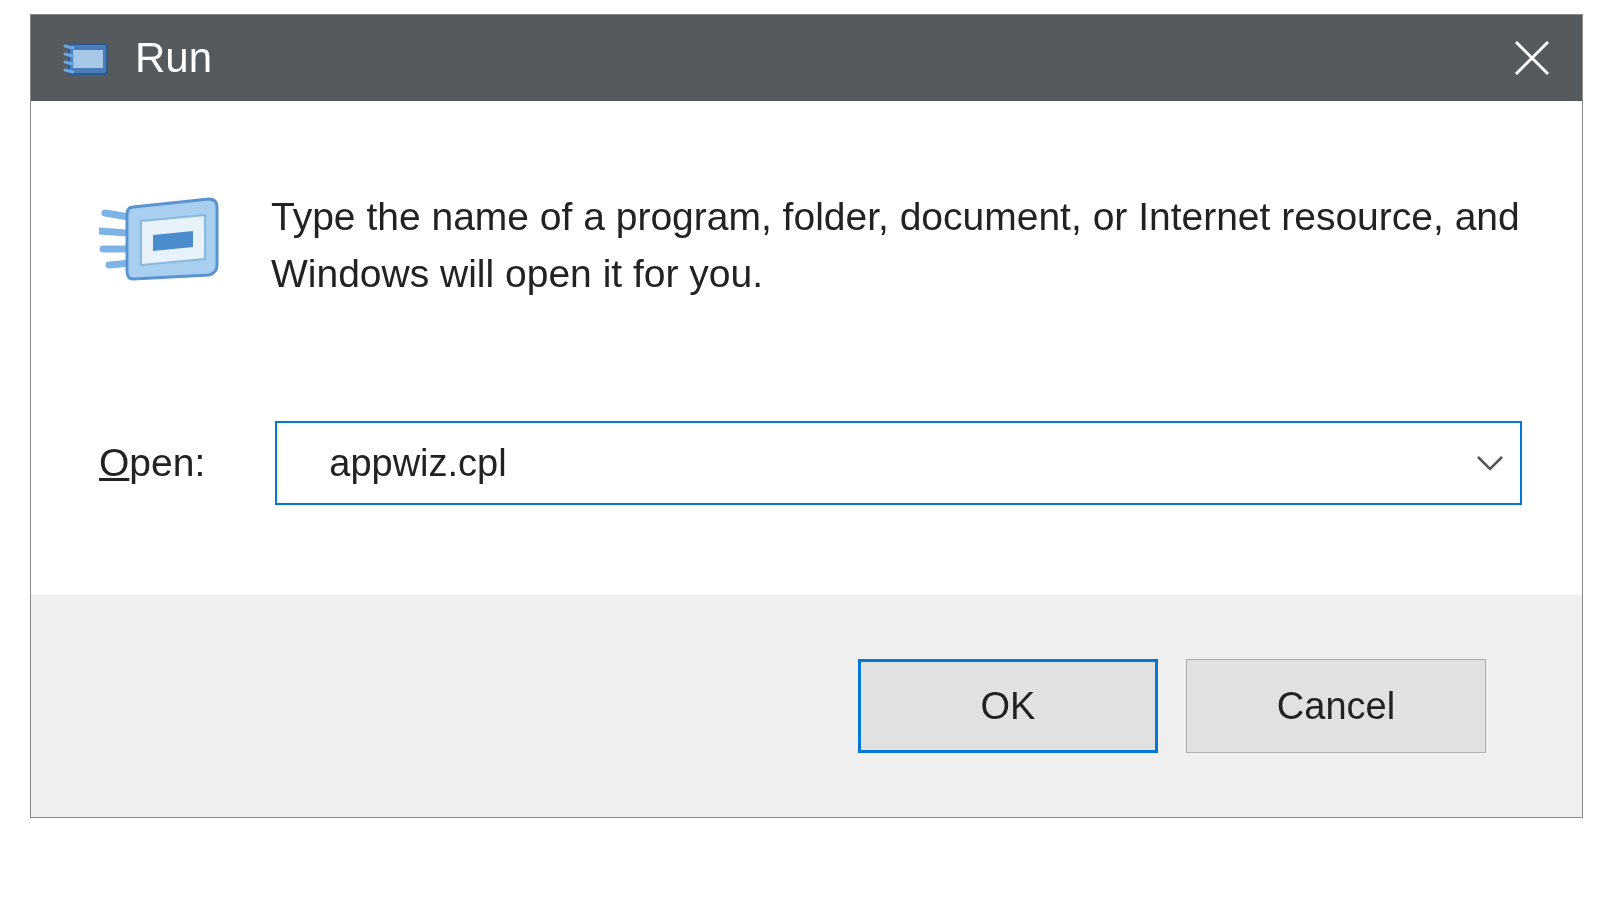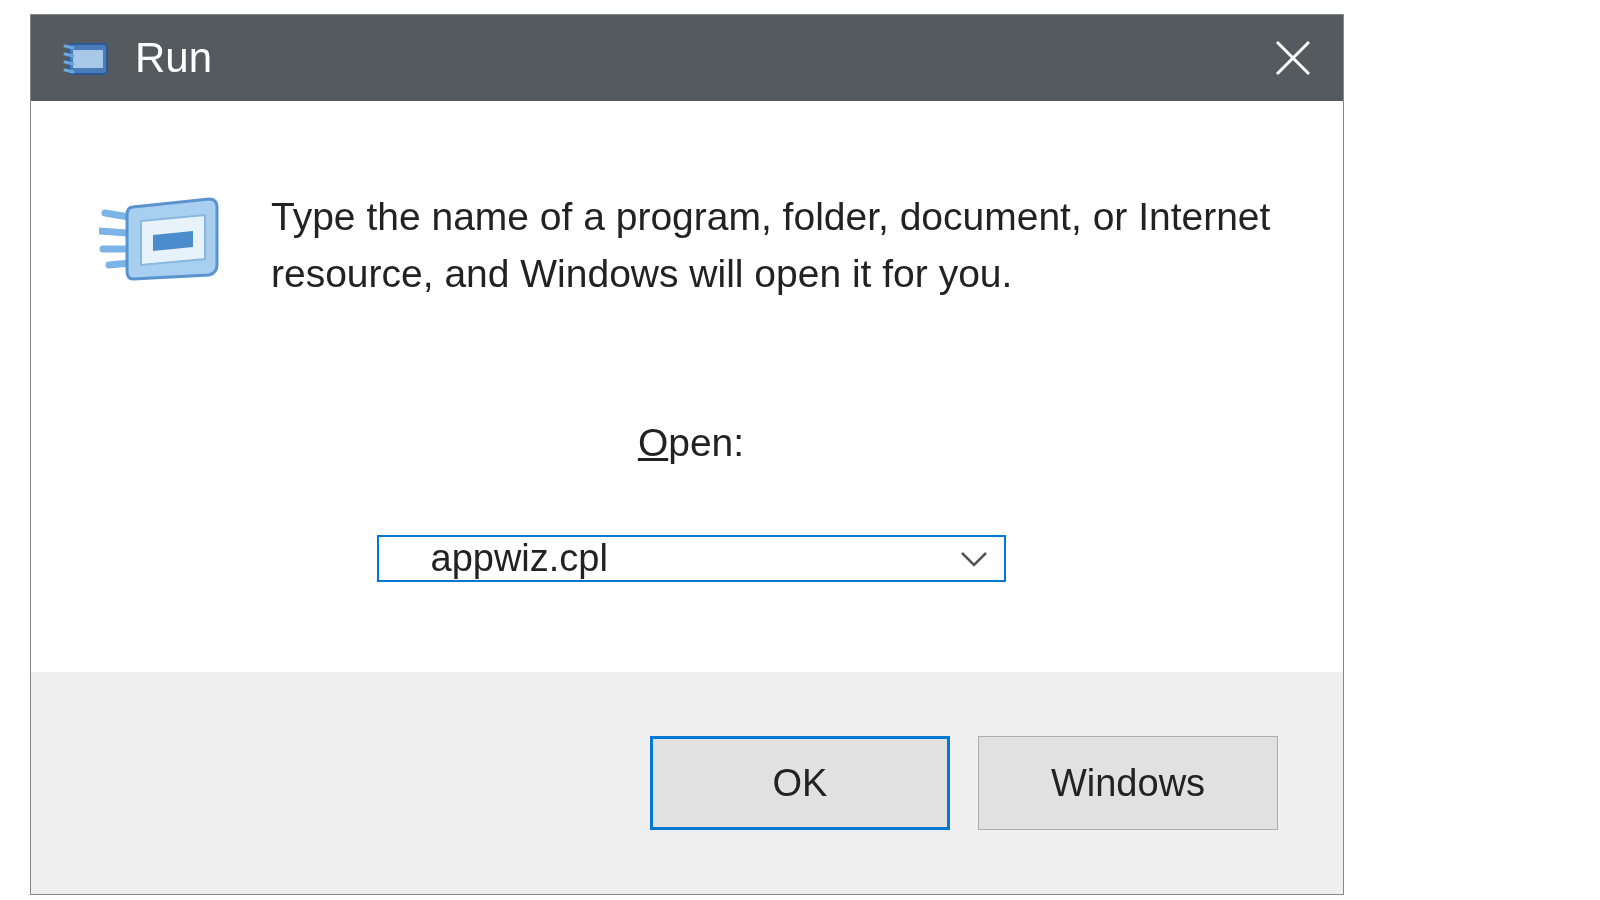--- a/index.html
+++ b/index.html
@@ -8,21 +8,21 @@
       padding: 0;
     }
     body {
       font-family: "Segoe UI", Tahoma, sans-serif;
       background: #ffffff;
       width: 1600px;
       height: 900px;
       overflow: hidden;
     }
     .dialog {
-      width: 1314px;
+      width: 1553px;
       margin-left: 30px;
       margin-top: 14px;
       border: 1px solid #888;
       background: #ffffff;
     }
     .titlebar {
       background: #555a5e;
       height: 86px;
       display: flex;
       align-items: center;
@@ -72,21 +72,20 @@
       font-size: 39px;
       color: #222;
       line-height: 1.45;
       font-weight: 400;
     }
     .input-row {
       display: flex;
       align-items: center;
       gap: 70px;
       padding-bottom: 90px;
-      flex-direction: column;
     }
     .open-label {
       font-size: 39px;
       color: #222;
     }
     .open-label .underline {
       text-decoration: underline;
     }
     .combo-wrap {
       flex: 1;
@@ -112,21 +111,21 @@
     .combo-chevron {
       width: 60px;
       height: 100%;
       display: flex;
       align-items: center;
       justify-content: center;
       cursor: pointer;
     }
     .button-bar {
       background: #efefef;
-      padding: 64px 65px 64px 0;
+      padding: 64px 96px 64px 0;
       display: flex;
       justify-content: flex-end;
       gap: 28px;
     }
     .btn {
       width: 300px;
       height: 94px;
       background: #e1e1e1;
       border: 1px solid #adadad;
       font-size: 38px;
@@ -195,17 +194,17 @@
         </div>
       </div>
     </div>
   </div>
 
   <div class="button-bar">
     <button class="btn btn-default">
       <span>OK</span>
     </button>
     <button class="btn">
-      <span>Windows</span>
+      <span>Cancel</span>
     </button>
   </div>
 
 </div>
 
 </body></html>

